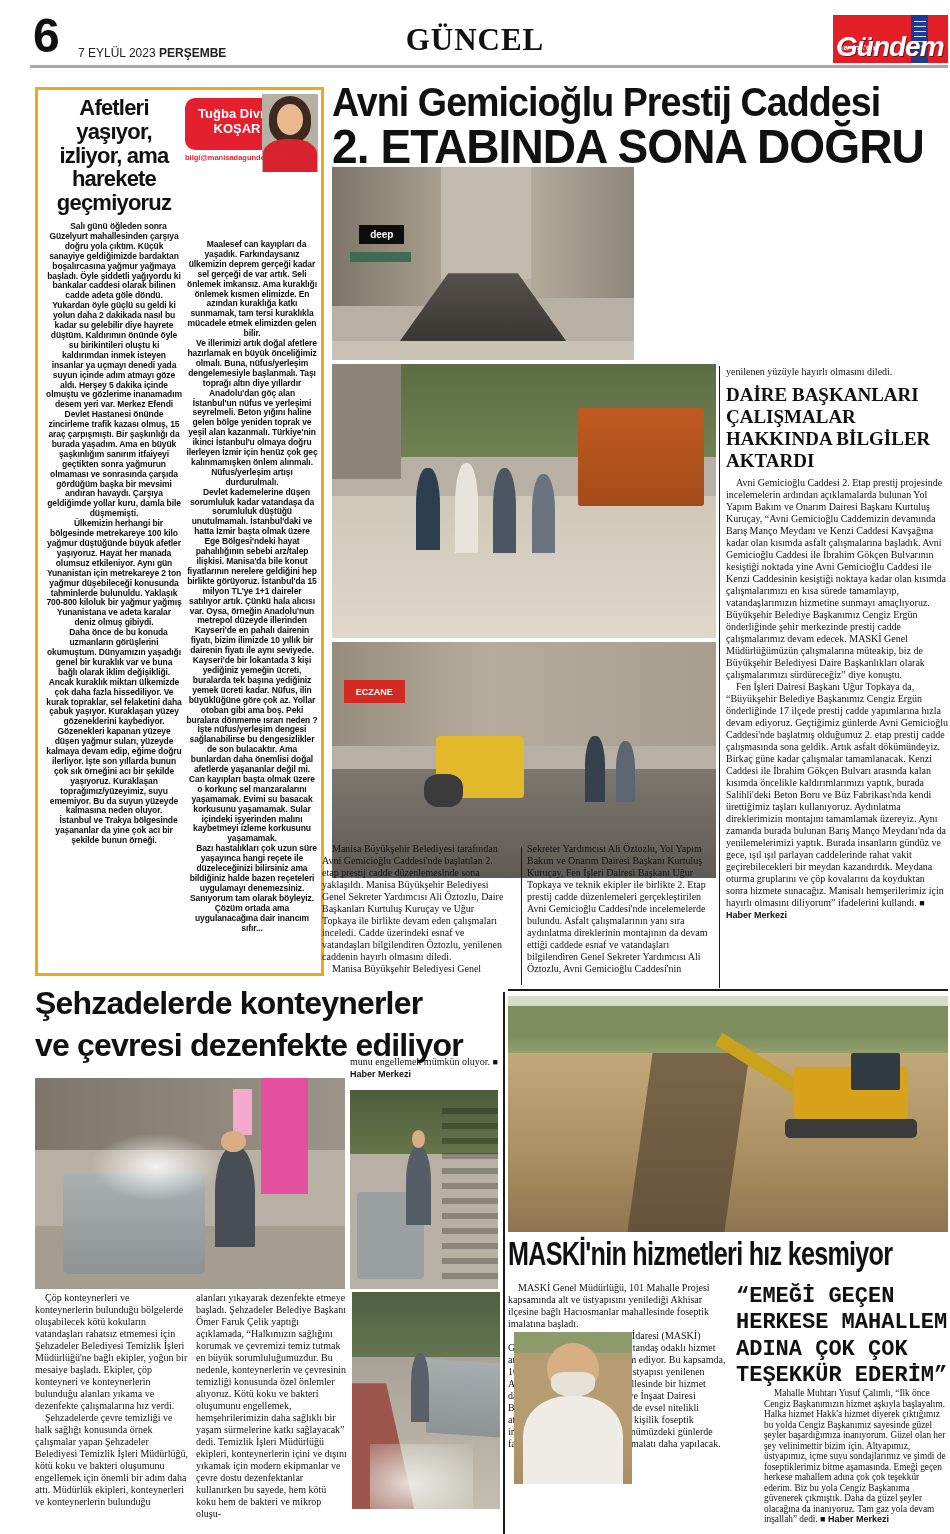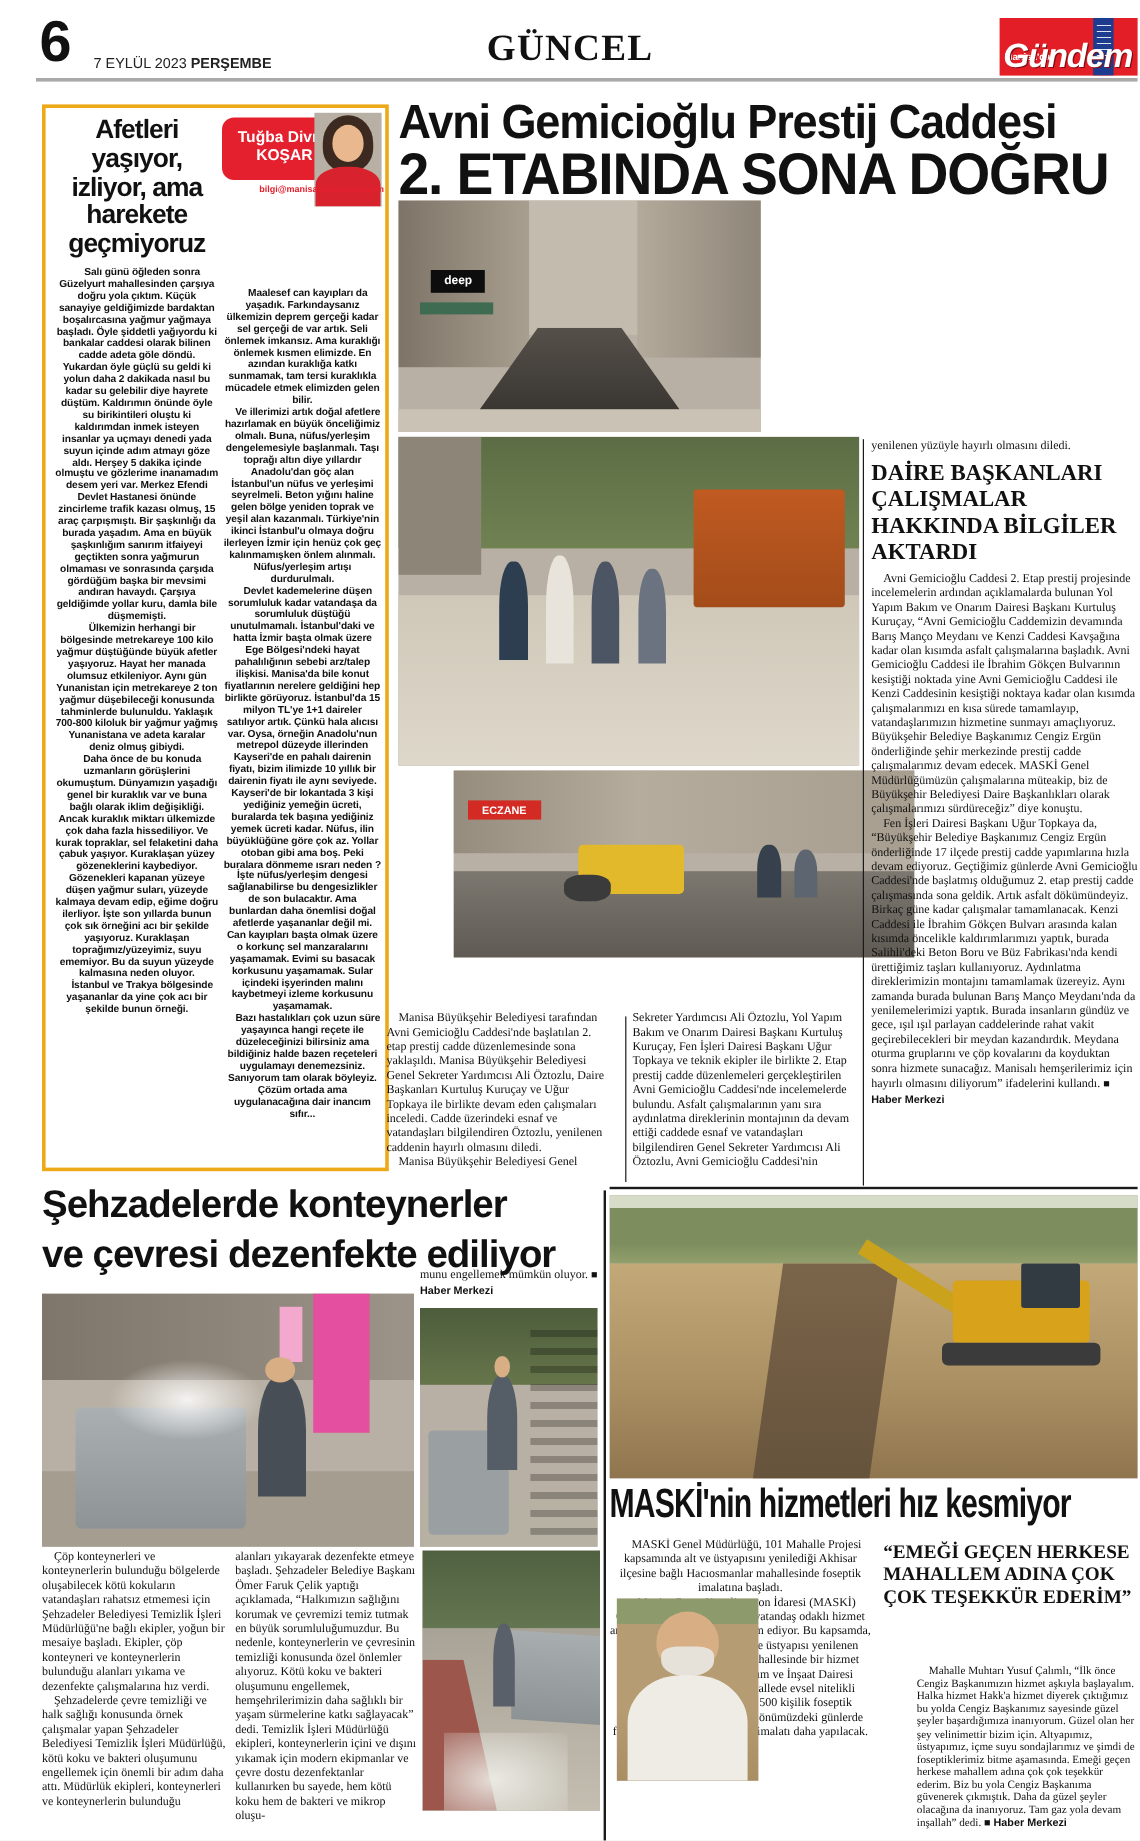--- a/index.html
+++ b/index.html
@@ -22,21 +22,21 @@
               letter-spacing:-1px;text-shadow:1px 1px 0 #7d0e13;}
   .header-rule{left:30px;top:65px;width:918px;height:3px;background:#a9a9a9;}
 
   
   .opinion{left:35px;top:87px;width:289px;height:889px;border:3px solid #eda917;box-sizing:border-box;overflow:hidden;}
   .op-title{position:absolute;left:6px;top:6px;width:140px;text-align:center;font-weight:700;
             font-size:22px;line-height:1.08;letter-spacing:-0.8px;}
   .author-card{position:absolute;left:147px;top:8px;width:128px;height:52px;background:#e5202e;border-radius:10px;}
   .author-card .nm{color:#fff;font-weight:700;font-size:13px;line-height:1.15;text-align:center;
                    padding:9px 30px 0 6px;}
-  .author-email{position:absolute;left:147px;top:63px;width:135px;font-size:7.5px;font-weight:700;color:#e5202e;text-align:right;}
+  .author-email{position:absolute;left:147px;top:63px;width:135px;font-size:7.5px;font-weight:700;color:#e5202e;}
   .author-photo{position:absolute;left:224px;top:4px;width:56px;height:78px;background:#f5f4f2;overflow:hidden;}
   .op-col{position:absolute;font-size:8.5px;line-height:9.9px;font-weight:600;letter-spacing:-0.1px;
           overflow:hidden;text-align:center;}
   .op-col p{margin:0;text-indent:9px;}
   .op-col1{left:8px;top:132px;width:136px;height:744px;}
   .op-col2{left:148px;top:150px;width:132px;height:724px;}
 
   
   .hl1{left:332px;top:80px;font-size:40px;font-weight:700;letter-spacing:-1px;white-space:nowrap;
        display:inline-block;transform:scaleX(.94);transform-origin:0 50%;}
@@ -58,23 +58,23 @@
   .hline{background:#1a1a1a;height:2px;}
 
   
   .sz-hl{left:35px;top:983px;font-size:32px;font-weight:700;letter-spacing:-0.8px;line-height:1.3;white-space:nowrap;}
   .sz-tail{left:350px;top:1056px;width:150px;font-family:"Liberation Serif",serif;font-size:10px;line-height:12px;}
   .sz-col{top:1292px;height:240px;}
 
   
   .mk-hl{left:508px;top:1234px;font-size:34px;font-weight:700;letter-spacing:-1px;white-space:nowrap;
          display:inline-block;transform:scaleX(.74);transform-origin:0 50%;}
-  .mk-col1{left:508px;top:1282px;width:218px;height:252px;text-align:center;}
-  .mk-sub{left:736px;top:1284px;width:212px;font-family:Liberation Serif, serif;
-          font-size:16px;line-height:1.2;font-weight:700;}
+  .mk-col1{left:508px;top:1282px;width:218px;height:252px;}
+  .mk-sub{left:736px;top:1284px;width:212px;font-family:Liberation Mono, monospace;
+          font-size:22px;line-height:1.2;font-weight:700;}
   .mk-col2{left:736px;top:1388px;width:212px;height:146px;font-size:9.3px;line-height:10.5px;}
   .muhtar-float{float:right;width:118px;height:152px;margin:2px -30px 3px 6px;position:relative;overflow:hidden;}
   .intrude{float:left;width:28px;height:132px;}
 
   
   .photo{position:absolute;overflow:hidden;background:#b8b0a4;}
   .photo .el{position:absolute;}
   .signbox{color:#fff;font-weight:700;display:flex;align-items:center;justify-content:center;text-align:center;}
 </style>
 </head>
@@ -145,21 +145,21 @@
   <div class="photo" style="left:332px;top:364px;width:384px;height:274px;">
     <div class="el" style="top:0;left:0;width:100%;height:34%;background:linear-gradient(180deg,#5c6d45,#708152);"></div>
     <div class="el" style="left:0;top:0;width:18%;height:42%;background:#8d8678;"></div>
     <div class="el" style="left:0;bottom:0;width:100%;height:52%;background:linear-gradient(180deg,#cfc8b9,#ded8ca);"></div>
     <div class="el" style="right:3%;top:16%;width:33%;height:36%;background:linear-gradient(180deg,#c05a21,#a34c1a);border-radius:3px;"></div>
     <div class="el" style="left:22%;top:38%;width:6%;height:30%;background:#2c3e50;border-radius:45% 45% 0 0;"></div>
     <div class="el" style="left:32%;top:36%;width:6%;height:33%;background:#e8e4dc;border-radius:45% 45% 0 0;"></div>
     <div class="el" style="left:42%;top:38%;width:6%;height:31%;background:#4b5563;border-radius:45% 45% 0 0;"></div>
     <div class="el" style="left:52%;top:40%;width:6%;height:29%;background:#6b7280;border-radius:45% 45% 0 0;"></div>
   </div>
-  <div class="photo" style="left:332px;top:642px;width:384px;height:156px;margin-left:46px;">
+  <div class="photo" style="left:332px;top:642px;width:384px;height:236px;">
     <div class="el" style="top:0;left:0;width:100%;height:44%;background:linear-gradient(90deg,#958c7e,#b5ac9d 40%,#a79e90);"></div>
     <div class="el" style="left:0;bottom:0;width:100%;height:46%;background:linear-gradient(180deg,#7c776f,#5f5b54);"></div>
     <div class="el" style="left:27%;top:40%;width:23%;height:26%;background:#e3b92c;border-radius:4px;"></div>
     <div class="el" style="left:24%;top:56%;width:10%;height:14%;background:#3b3b3b;border-radius:40%;"></div>
     <div class="el" style="left:66%;top:40%;width:5%;height:28%;background:#37414d;border-radius:45% 45% 0 0;"></div>
     <div class="el" style="left:74%;top:42%;width:5%;height:26%;background:#5d6670;border-radius:45% 45% 0 0;"></div>
     <div class="el signbox" style="left:3%;top:16%;width:16%;height:10%;background:#d32b24;font-size:9px;">ECZANE</div>
   </div>
 
   <div class="abs art cap1">

